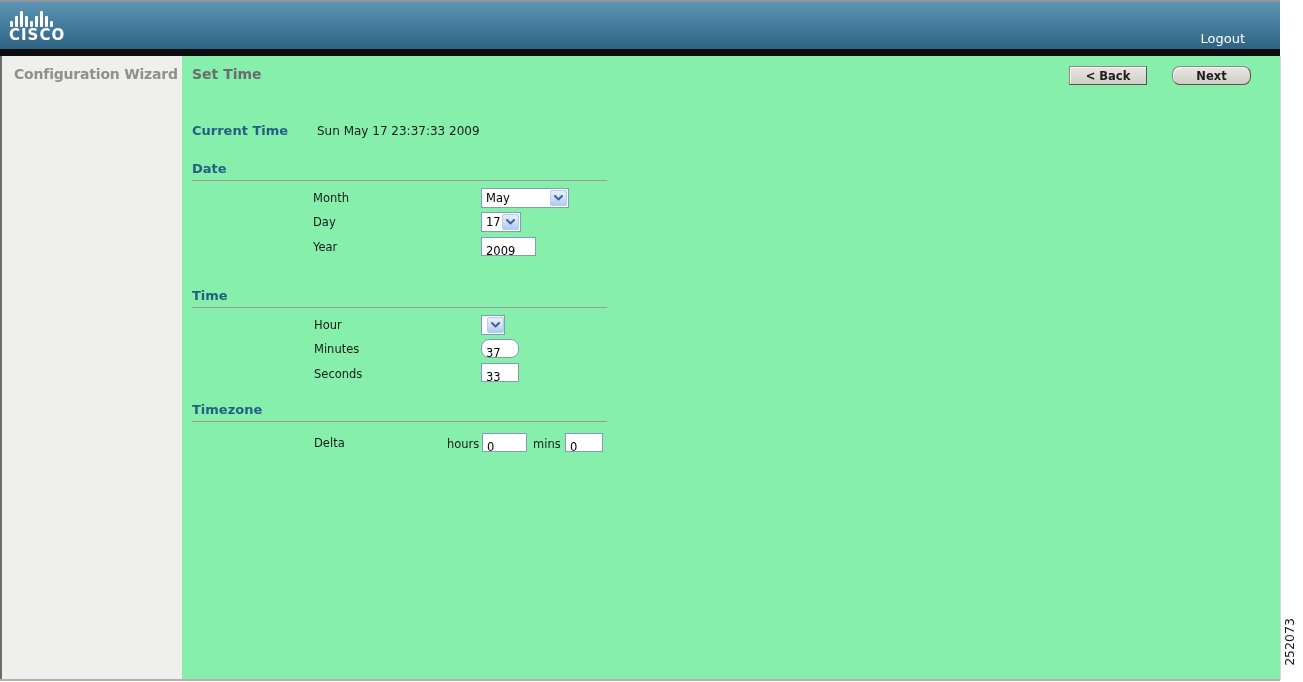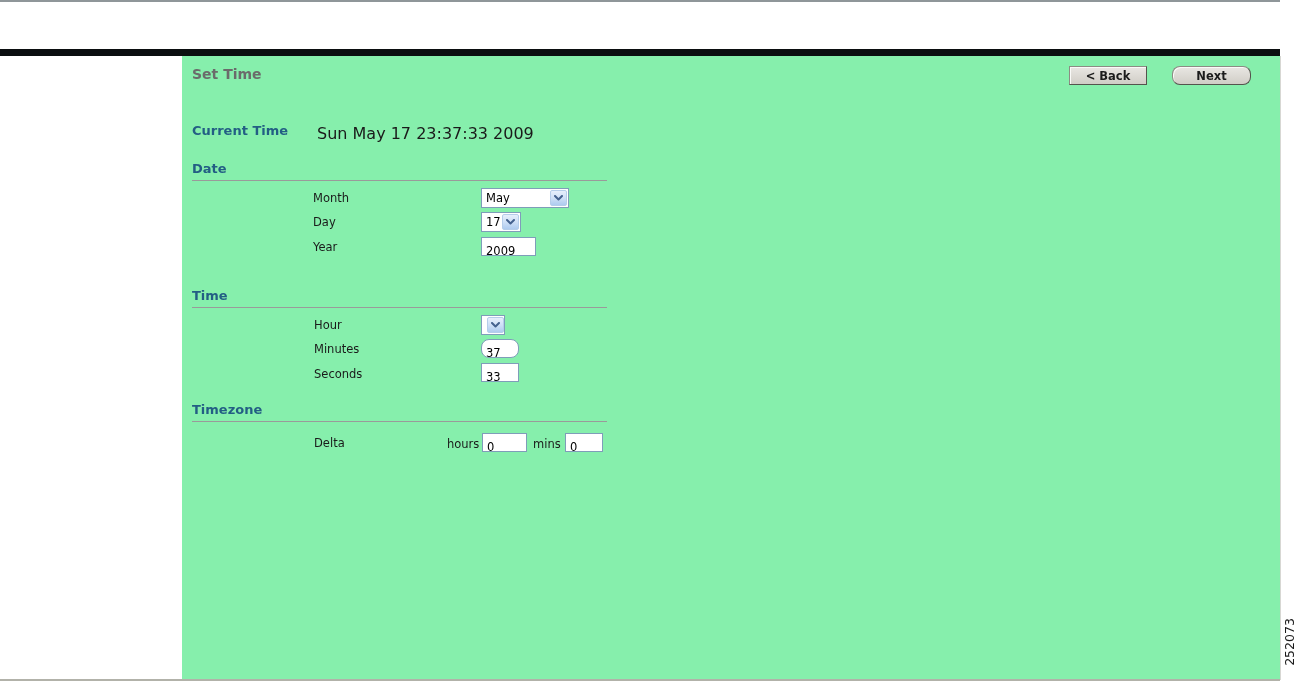--- a/index.html
+++ b/index.html
@@ -87,21 +87,21 @@
     position: absolute; font-size: 13px; font-weight: bold; color: #235e84;
     white-space: nowrap;
   }
   .rule {
     position: absolute; left: 10px; width: 415px; height: 1px; background: #9a9a9a;
   }
   .field-label {
     position: absolute; font-size: 11.5px; color: #1a1a1a; white-space: nowrap;
   }
   .value-text {
-    position: absolute; font-size: 16px; color: #1a1a1a; white-space: nowrap;
+    position: absolute; font-size: 12px; color: #1a1a1a; white-space: nowrap;
   }
 
   
   .xp-select {
     position: absolute; height: 20px; background: #ffffff;
     border: 1px solid #7f9db9; display: flex; align-items: center;
     cursor: pointer;
   }
   .xp-select .sel-text {
     flex: 1; font-size: 11.5px; color: #000; padding-left: 4px; overflow: hidden;
@@ -117,22 +117,42 @@
     border: 1px solid #7f9db9; font-family: "DejaVu Sans", sans-serif;
     font-size: 11.5px; color: #000; padding: 8px 0 0 4px; outline: none;
   }
 </style>
 </head>
 <body>
 
 <div id="screen">
 
   <div class="top-line"></div>
+  <div class="header-bar">
+    <div class="logo">
+      <div class="logo-bars">
+        <i style="height:6px"></i>
+          <i style="height:11px"></i>
+          <i style="height:16px"></i>
+          <i style="height:11px"></i>
+          <i style="height:6px"></i>
+          <i style="height:11px"></i>
+          <i style="height:16px"></i>
+          <i style="height:11px"></i>
+          <i style="height:6px"></i>
+      </div>
+      <div class="logo-text">CISCO</div>
+    </div>
+    <a class="logout">Logout</a>
+  </div>
   <div class="header-black-strip"></div>
 
+  <div class="sidebar">
+    <div class="sidebar-title">Configuration Wizard</div>
+  </div>
 
   <div class="main">
     <div class="page-title">Set Time</div>
     <button class="nav-btn btn-back">&lt; Back</button>
     <button class="nav-btn btn-next">Next</button>
 
     <div class="section-heading" style="left:10px; top:67px;">Current Time</div>
     <div class="value-text" style="left:135px; top:68px;">Sun May 17 23:37:33 2009</div>
 
     <div class="section-heading" style="left:10px; top:105px;">Date</div>

